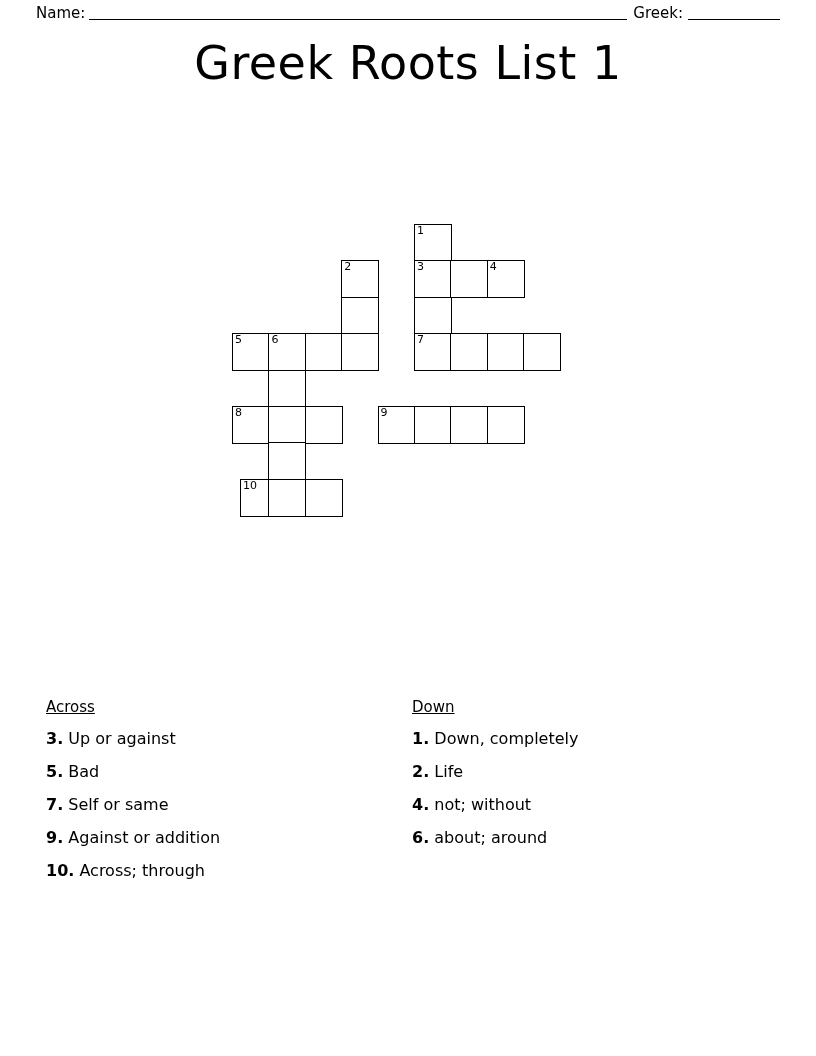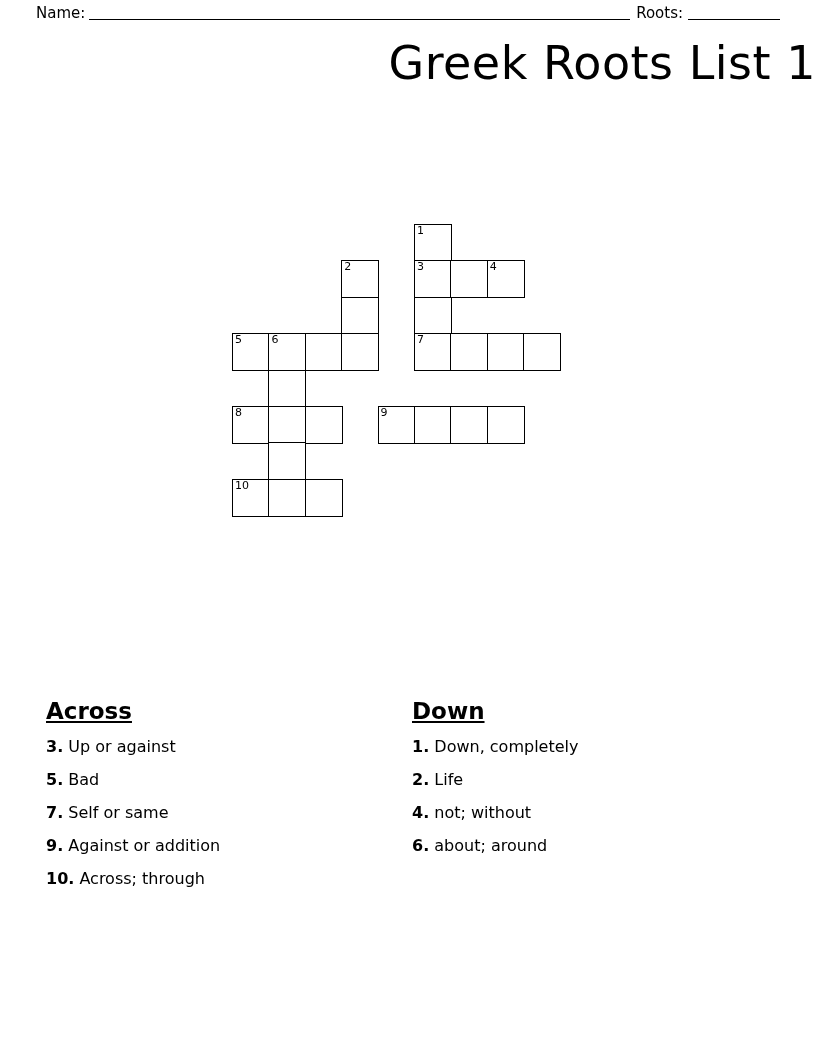--- a/index.html
+++ b/index.html
@@ -43,21 +43,21 @@
     height: 13px;
     margin-left: 5px;
   }
 
   
   .puzzle-title {
     position: absolute;
     top: 36px;
     left: 0;
     width: 816px;
-    text-align: right;
+    text-align: center;
     font-size: 46px;
     font-weight: normal;
     letter-spacing: 0.5px;
   }
 
   
   #crossword-grid {
     position: absolute;
     left: 232px;
     top: 224px;
@@ -85,39 +85,39 @@
   .clues {
     position: absolute;
     top: 698px;
     left: 46px;
     width: 730px;
     display: flex;
   }
   .clue-col { width: 362px; }
   .clue-col.down { margin-left: 4px; }
   .clue-heading {
-    font-size: 23px;
-    font-weight: bold;
+    font-size: 15px;
+    font-weight: normal;
     text-decoration: underline;
     margin-bottom: 6px;
   }
   .clue-item {
     font-size: 16px;
     line-height: 33px;
     white-space: nowrap;
   }
   .clue-num { font-weight: bold; }
 </style>
 </head>
 <body>
 
 <div class="header-row">
   <span class="name-label">Name:</span>
   <span class="name-line"></span>
-  <span class="date-label">Roots:</span>
+  <span class="date-label">Greek:</span>
   <span class="date-line"></span>
 </div>
 
 <div class="puzzle-title">Greek Roots List 1</div>
 
 <div id="crossword-grid">
     <div class="cw-cell" style="left: 182px; top: 0px;">
       <span class="cw-num">1</span>
     </div>
     <div class="cw-cell" style="left: 109.2px; top: 36.4px;">
@@ -152,21 +152,21 @@
     </div>
     <div class="cw-cell" style="left: 36.4px; top: 182px;"></div>
     <div class="cw-cell" style="left: 72.8px; top: 182px;"></div>
     <div class="cw-cell" style="left: 145.6px; top: 182px;">
       <span class="cw-num">9</span>
     </div>
     <div class="cw-cell" style="left: 182px; top: 182px;"></div>
     <div class="cw-cell" style="left: 218.4px; top: 182px;"></div>
     <div class="cw-cell" style="left: 254.8px; top: 182px;"></div>
     <div class="cw-cell" style="left: 36.4px; top: 218.4px;"></div>
-    <div class="cw-cell" style="left: 0px; top: 254.8px;">
+    <div class="cw-cell" style="left: 8px; top: 254.8px;">
       <span class="cw-num">10</span>
     </div>
     <div class="cw-cell" style="left: 36.4px; top: 254.8px;"></div>
     <div class="cw-cell" style="left: 72.8px; top: 254.8px;"></div>
   </div>
 
 <div class="clues">
   <div class="clue-col across">
     <div class="clue-heading">Across</div>
     <div id="across-list">

